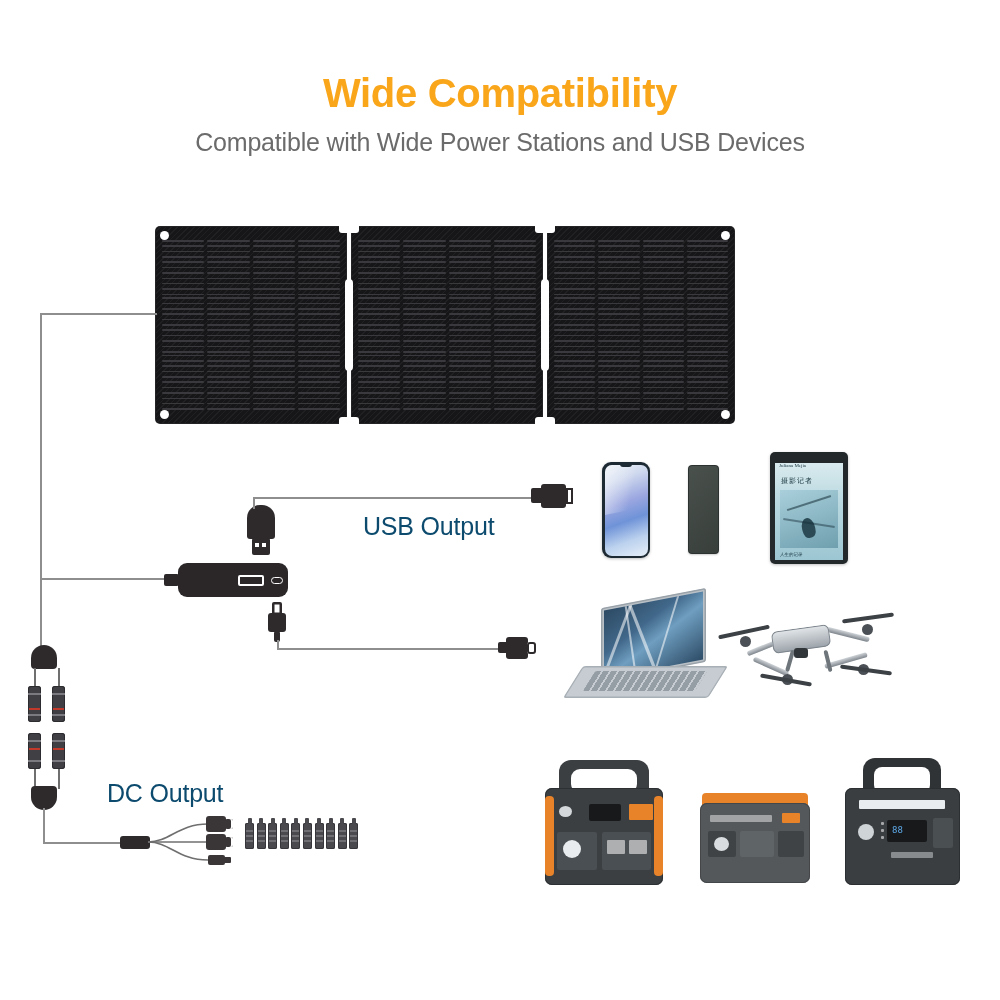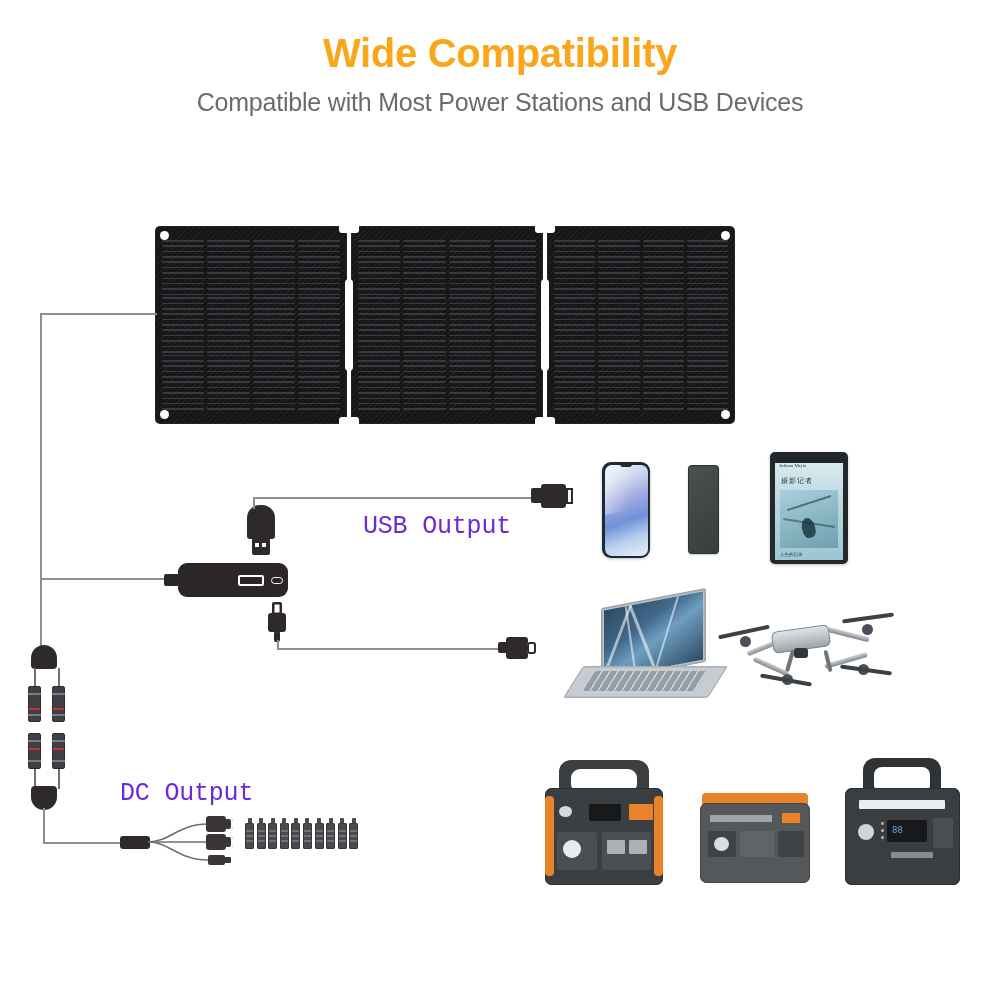--- a/index.html
+++ b/index.html
@@ -1,21 +1,21 @@
 <!DOCTYPE html>
 <html><head>
 <meta charset="utf-8">
 <style>
   * { margin:0; padding:0; box-sizing:border-box; }
   html,body { width:1000px; height:1000px; background:#ffffff; }
   body { font-family:"Liberation Sans", sans-serif; position:relative; overflow:hidden; }
 
   
   #header { position:absolute; left:0; top:0; width:1000px; text-align:center; }
-  #title { font-size:40px; font-weight:bold; color:#FAA61A; letter-spacing:-0.3px; margin-top:32px; line-height:1.05; }
+  #title { font-size:40px; font-weight:bold; color:#FAA61A; letter-spacing:-0.3px; margin-top:72px; line-height:1.05; }
   #subtitle { font-size:25px; color:#6b6b6b; margin-top:14px; font-weight:400; letter-spacing:-0.2px; }
 
   
   #stage { position:absolute; left:0; top:0; width:1000px; height:1000px; }
   .abs { position:absolute; }
 
   
   #panel { left:155px; top:226px; width:580px; height:198px; }
   .pnl-sec { position:absolute; top:0; height:198px; background:#161618; border-radius:5px;
              background-image:repeating-linear-gradient(135deg, rgba(255,255,255,0.045) 0 1px, rgba(0,0,0,0) 1px 4px);
@@ -32,21 +32,21 @@
   .notch { position:absolute; width:20px; height:7px; background:#ffffff; border-radius:0 0 3px 3px; }
   .notch.bot { border-radius:3px 3px 0 0; }
 
   
   .wire { position:absolute; background:#8e8e8e; }
   .wire.h { height:1.6px; }
   .wire.v { width:1.6px; }
   .wire-dk { background:#6f6f6f; }
 
   
-  .out-label { position:absolute; font-size:25px; color:#6d28d9; letter-spacing:-0.2px; white-space:nowrap;font-family:Liberation Mono, monospace; }
+  .out-label { position:absolute; font-size:25px; color:#0c4a6e; letter-spacing:-0.2px; white-space:nowrap; }
   .conn-dark { background:#2e2a2b; }
 
   
   #hub { left:178px; top:563px; width:110px; height:34px; background:#2b2729; border-radius:9px; }
   #hub .port-a { position:absolute; left:60px; top:12px; width:26px; height:11px; border:2.2px solid #ffffff; border-radius:2px; background:#2b2729; }
   #hub .port-c { position:absolute; left:93px; top:14px; width:12px; height:7px; border:1.8px solid #ffffff; border-radius:4px; background:#2b2729; }
   #hub .tail { position:absolute; left:-14px; top:11px; width:15px; height:12px; background:#2b2729; border-radius:2px; }
 
   
   .mc4 { position:absolute; width:13px; height:36px; background:#3f3f44; border-radius:3px;
@@ -123,21 +123,21 @@
   .ps .brand { position:absolute; color:#e9edf0; font-size:12px; letter-spacing:1px; font-family:"Liberation Sans", sans-serif; }
   .mini { position:absolute; background:rgba(255,255,255,.55); border-radius:1px; }
 </style>
 </head>
 <body>
 
 <div id="stage">
 
   <div id="header">
     <div id="title">Wide Compatibility</div>
-    <div id="subtitle">Compatible with Most Power Stations and USB Devices</div>
+    <div id="subtitle">Compatible with Wide Power Stations and USB Devices</div>
   </div>
 
   <div id="panel" class="abs">
     <div class="pnl-sec pnl-a">
       <div class="cellgrid">
           <div class="cellcol">
             <div class="cellband">
               <div class="cellline"></div>
               <div class="cellline"></div>
               <div class="cellline"></div>
@@ -778,21 +778,21 @@
         <div class="rib" style="top:12px"></div>
         <div class="rib" style="top:17px"></div>
       </div>
     <div class="tip">
         <div class="rib" style="top:7px"></div>
         <div class="rib" style="top:12px"></div>
         <div class="rib" style="top:17px"></div>
       </div>
   </div>
 
-  <div class="out-label" style="left:120px;top:779px">DC Output</div>
+  <div class="out-label" style="left:107px;top:779px">DC Output</div>
 
   <div class="phone abs" style="left:602px;top:462px;width:48px;height:96px">
     <div class="notch2"></div>
     <div class="scr"></div>
   </div>
 
   <div class="bank abs" style="left:688px;top:465px;width:31px;height:89px"></div>
 
   <div class="tablet abs" style="left:770px;top:452px;width:78px;height:112px">
     <div class="cover">

